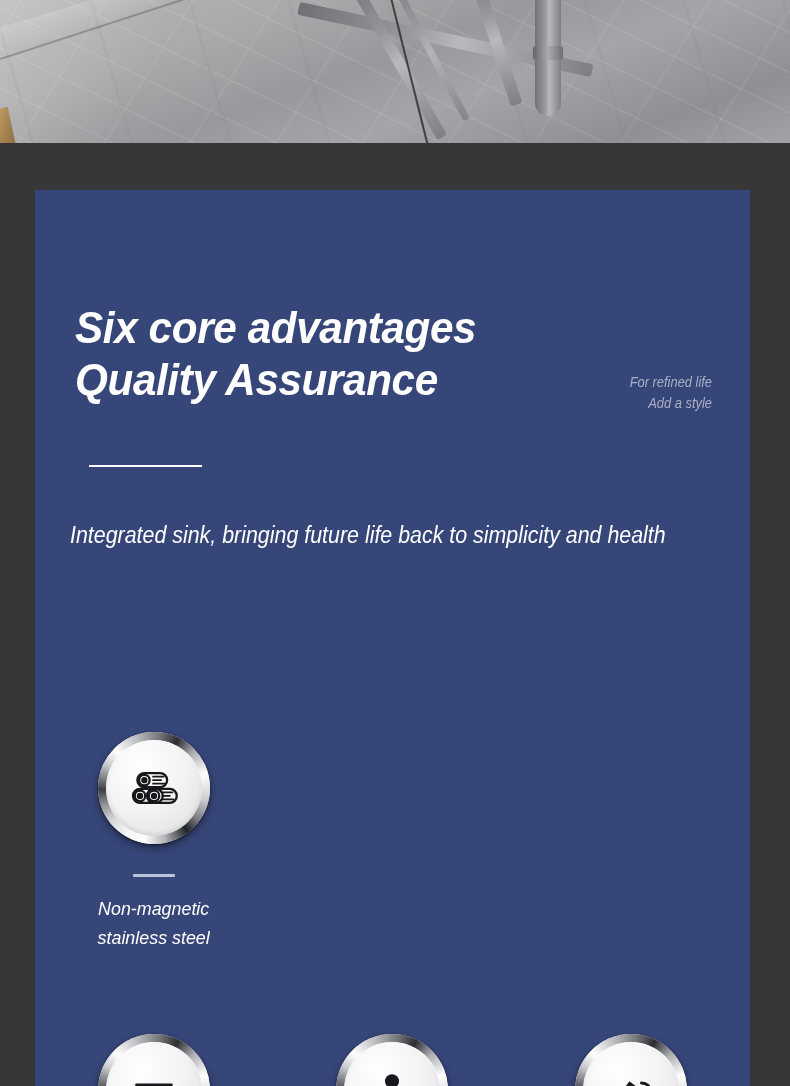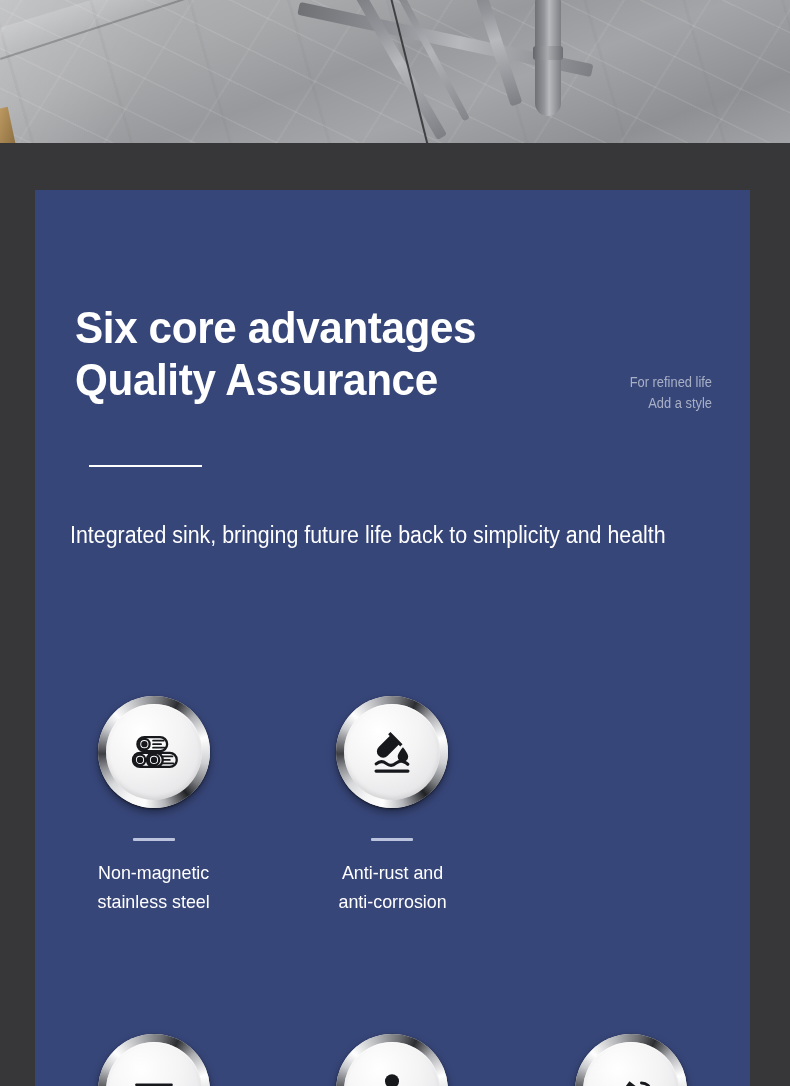--- a/index.html
+++ b/index.html
@@ -76,20 +76,21 @@
   }
 
   
   #blue-panel {
     position: absolute;
     left: 35px;
     top: 190px;
     width: 715px;
     height: 896px;
     background: #374679;
+    font-style: italic;
   }
 
   .heading-block {
     position: absolute;
     left: 40px;
     top: 112px;
     width: 520px;
   }
   .heading-line {
     color: #ffffff;
@@ -137,21 +138,21 @@
     transform-origin: left center;
   }
 
   
   .feature-row {
     position: absolute;
     left: 0;
     width: 715px;
     display: flex;
   }
-  #row-1 { top: 506px; }
+  #row-1 { top: 542px; }
   #row-2 { top: 844px; }
 
   .feature-cell {
     width: 238.33px;
     display: flex;
     flex-direction: column;
     align-items: center;
   }
 
   .badge {
@@ -276,37 +277,20 @@
             </g>
           </svg>
         </div>
         <div class="cell-rule"></div>
         <div class="cell-label">
           <div>Non-magnetic</div>
           <div>stainless steel</div>
         </div>
       </div>
 
-      <div class="feature-cell">
-        <div class="badge">
-          <svg class="glyph" viewBox="0 0 64 64">
-            <g fill="#17181c">
-              <path d="M35.5 10.5l9.5 9.5-2.6 2.6-1.8-1.8-12.6 12.6a7.2 7.2 0 1 1-10.2-10.2L30.4 10.6l-1.8-1.8 2.6-2.6z" transform="translate(-1,3)"></path>
-              <path d="M44.5 26.5c0 0 6 7 6 10.6a6 6 0 1 1-12 0c0-3.6 6-10.6 6-10.6z"></path>
-              <path d="M14 45.6c4-3.6 7.4-3.6 11.2-.6 3.9 3 7.4 3.4 11.4-.2 3.6-3.2 7.6-3.2 11.6-.2l1.8 1.4" fill="none" stroke="#17181c" stroke-width="3.6" stroke-linecap="round"></path>
-              <rect x="12" y="52" width="40" height="3.6" rx="1.8"></rect>
-            </g>
-          </svg>
-        </div>
-        <div class="cell-rule"></div>
-        <div class="cell-label">
-          <div>Anti-rust and</div>
-          <div>anti-corrosion</div>
-        </div>
-      </div>
 
     </div>
 
     <div class="feature-row" id="row-2">
 
       <div class="feature-cell">
         <div class="badge">
           <svg class="glyph" viewBox="0 0 64 64">
             <g fill="none" stroke="#17181c" stroke-width="3" stroke-linejoin="round">
               <path d="M12 26 L52 26 L42 50 L22 50 Z"></path>

